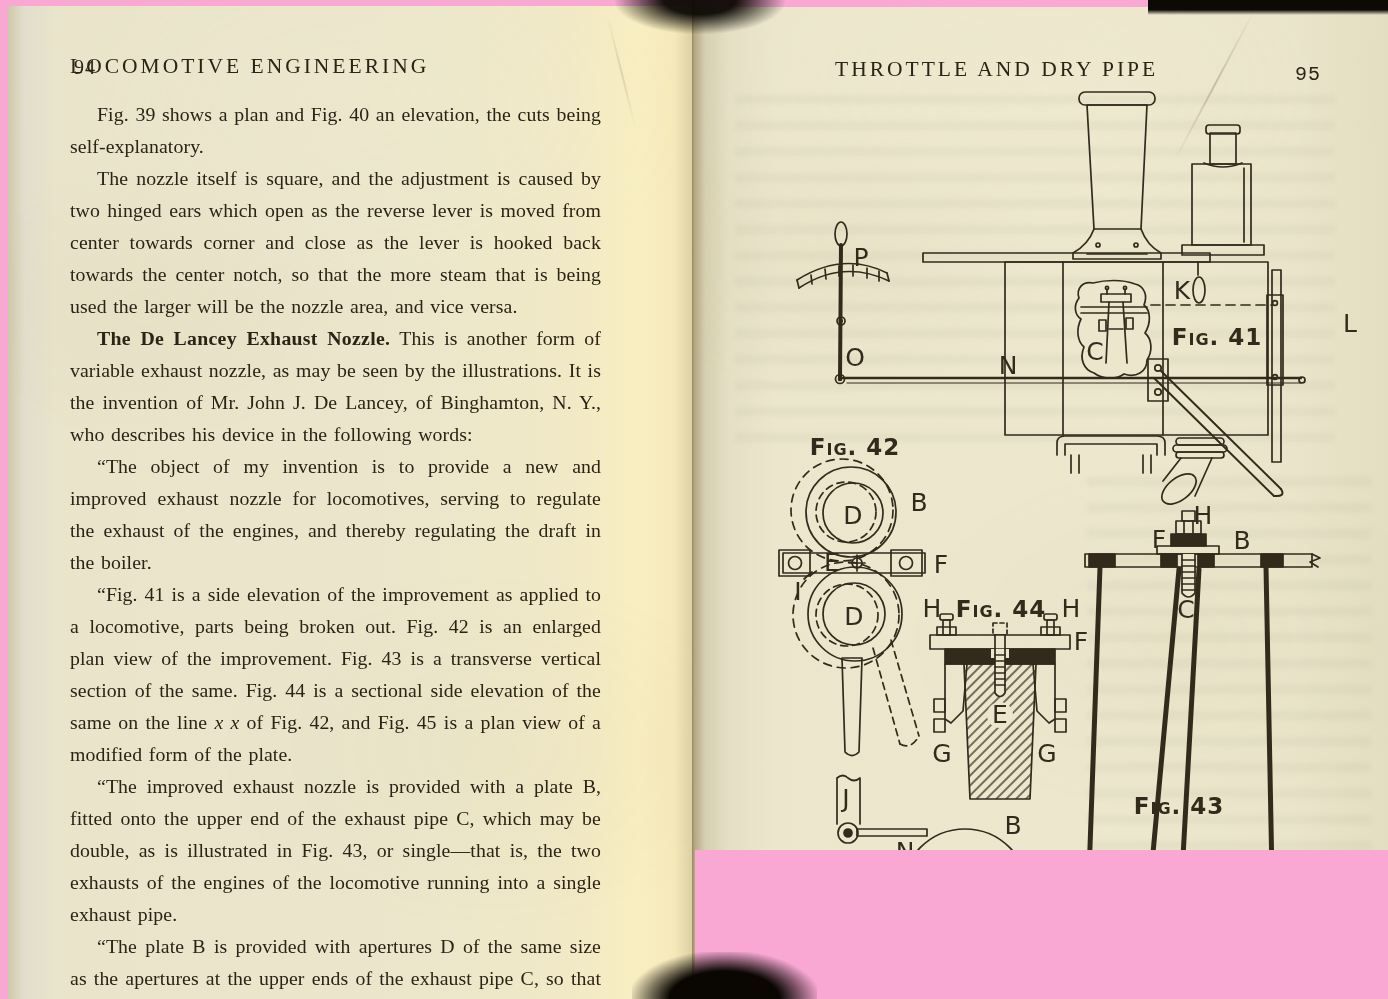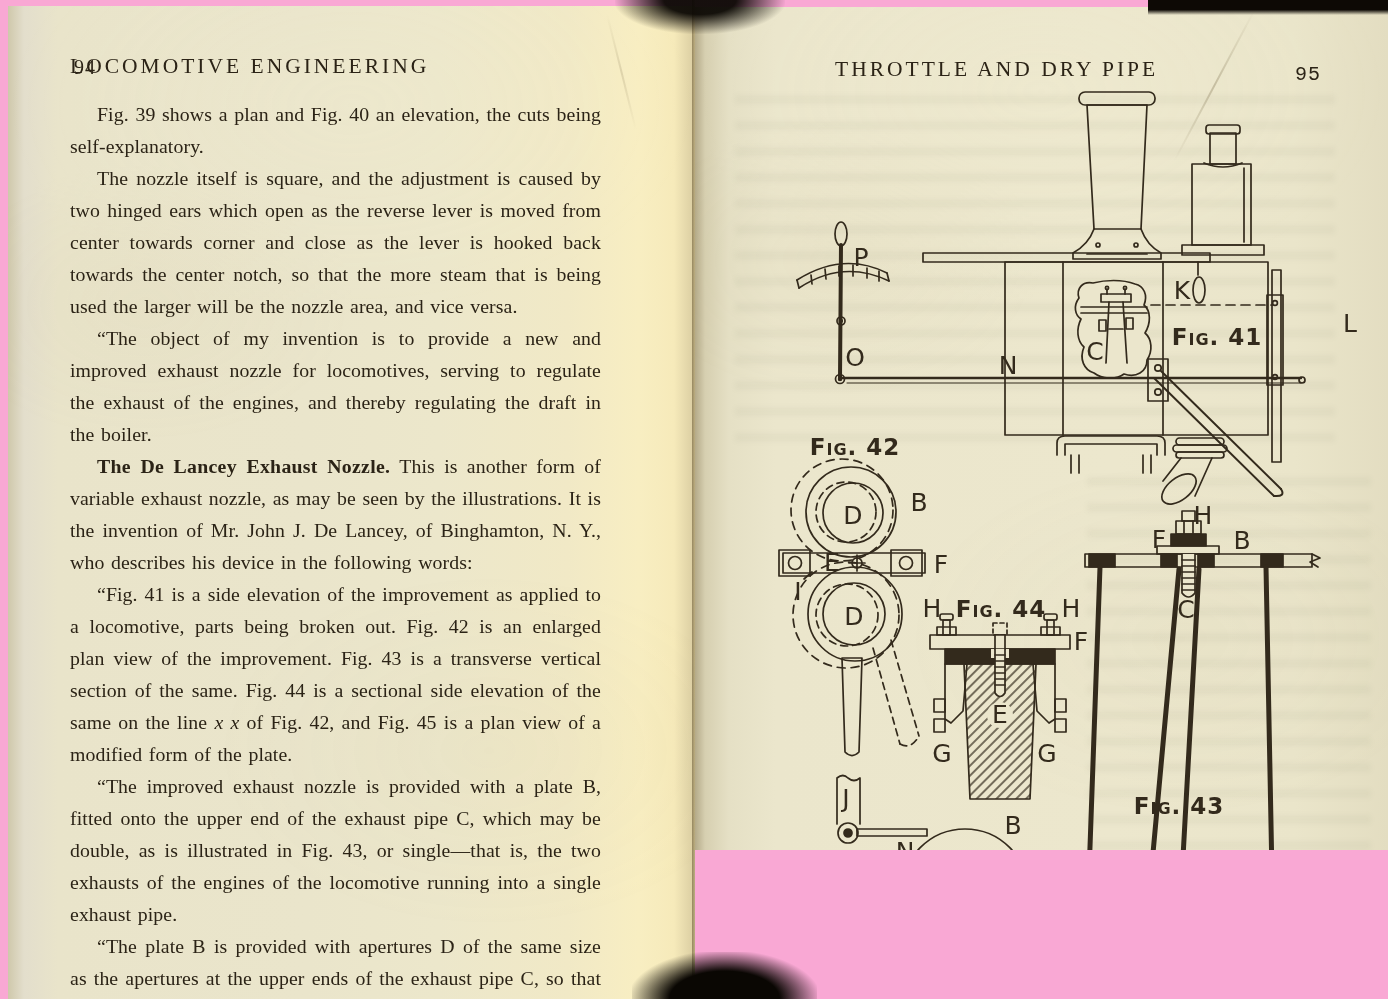--- a/index.html
+++ b/index.html
@@ -61,22 +61,22 @@
 
 <div class="spread">
 
   <div class="page page-left">
     <div class="mottle"></div>
     <span class="pagenum pn-left">94</span>
     <div class="runhead rh-left">LOCOMOTIVE ENGINEERING</div>
     <div class="body-text">
       <p><span>Fig. 39 shows a plan and Fig. 40 an elevation, the cuts being self-explanatory.</span></p>
       <p><span>The nozzle itself is square, and the adjustment is caused by two hinged ears which open as the reverse lever is moved from center towards corner and close as the lever is hooked back towards the center notch, so that the more steam that is being used the larger will be the nozzle area, and vice versa.</span></p>
+      <p><b>The De Lancey Exhaust Nozzle.</b><span> This is another form of variable exhaust nozzle, as may be seen by the illustrations. It is the invention of Mr. John J. De Lancey, of Binghamton, N. Y., who describes his device in the following words:</span></p>
       <p><span>“The object of my invention is to provide a new and improved exhaust nozzle for locomotives, serving to regulate the exhaust of the engines, and thereby regulating the draft in the boiler.</span></p>
-      <p><b>The De Lancey Exhaust Nozzle.</b><span> This is another form of variable exhaust nozzle, as may be seen by the illustrations. It is the invention of Mr. John J. De Lancey, of Binghamton, N. Y., who describes his device in the following words:</span></p>
       <p><span>“Fig. 41 is a side elevation of the improvement as applied to a locomotive, parts being broken out. Fig. 42 is an enlarged plan view of the improvement. Fig. 43 is a transverse vertical section of the same. Fig. 44 is a sectional side elevation of the same on the line </span><i>x x</i><span> of Fig. 42, and Fig. 45 is a plan view of a modified form of the plate.</span></p>
       <p><span>“The improved exhaust nozzle is provided with a plate B, fitted onto the upper end of the exhaust pipe C, which may be double, as is illustrated in Fig. 43, or single—that is, the two exhausts of the engines of the locomotive running into a single exhaust pipe.</span></p>
       <p><span>“The plate B is provided with apertures D of the same size as the apertures at the upper ends of the exhaust pipe C, so that when the plate B is in a central or normal position the apertures D of the plate B fully register with the openings in the end of the exhaust</span></p>
     </div>
     <div class="crease crease-tl"></div>
   </div>
 
   <div class="page page-right">
     <div class="mottle"></div>
     <div class="ghost ghost1"></div>

